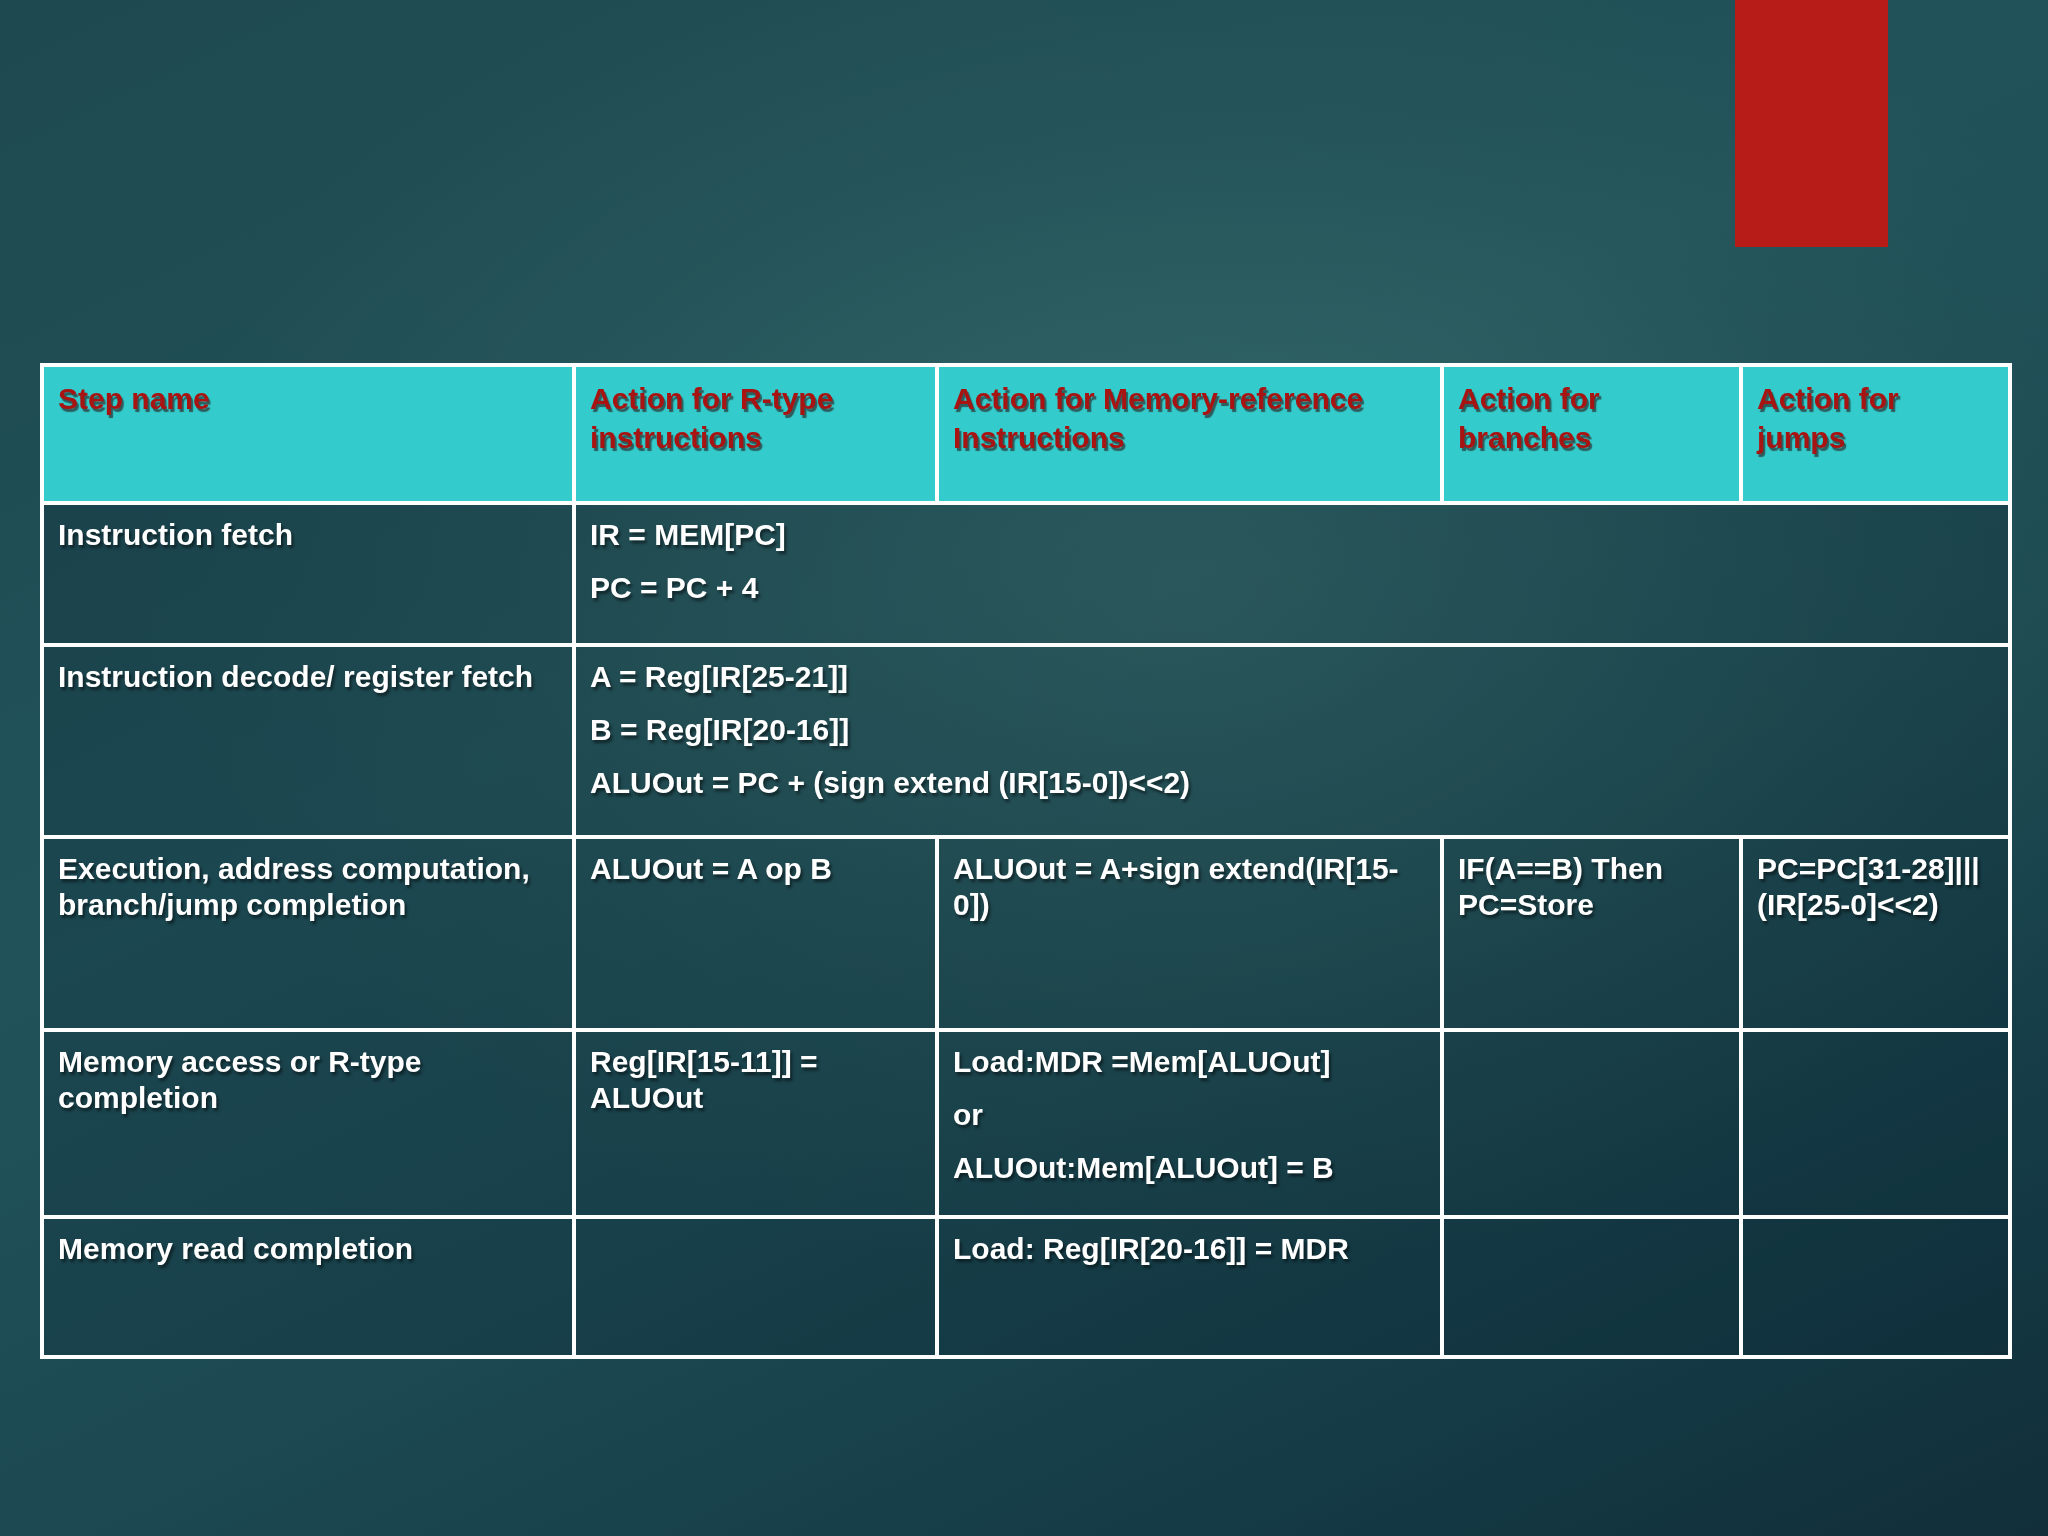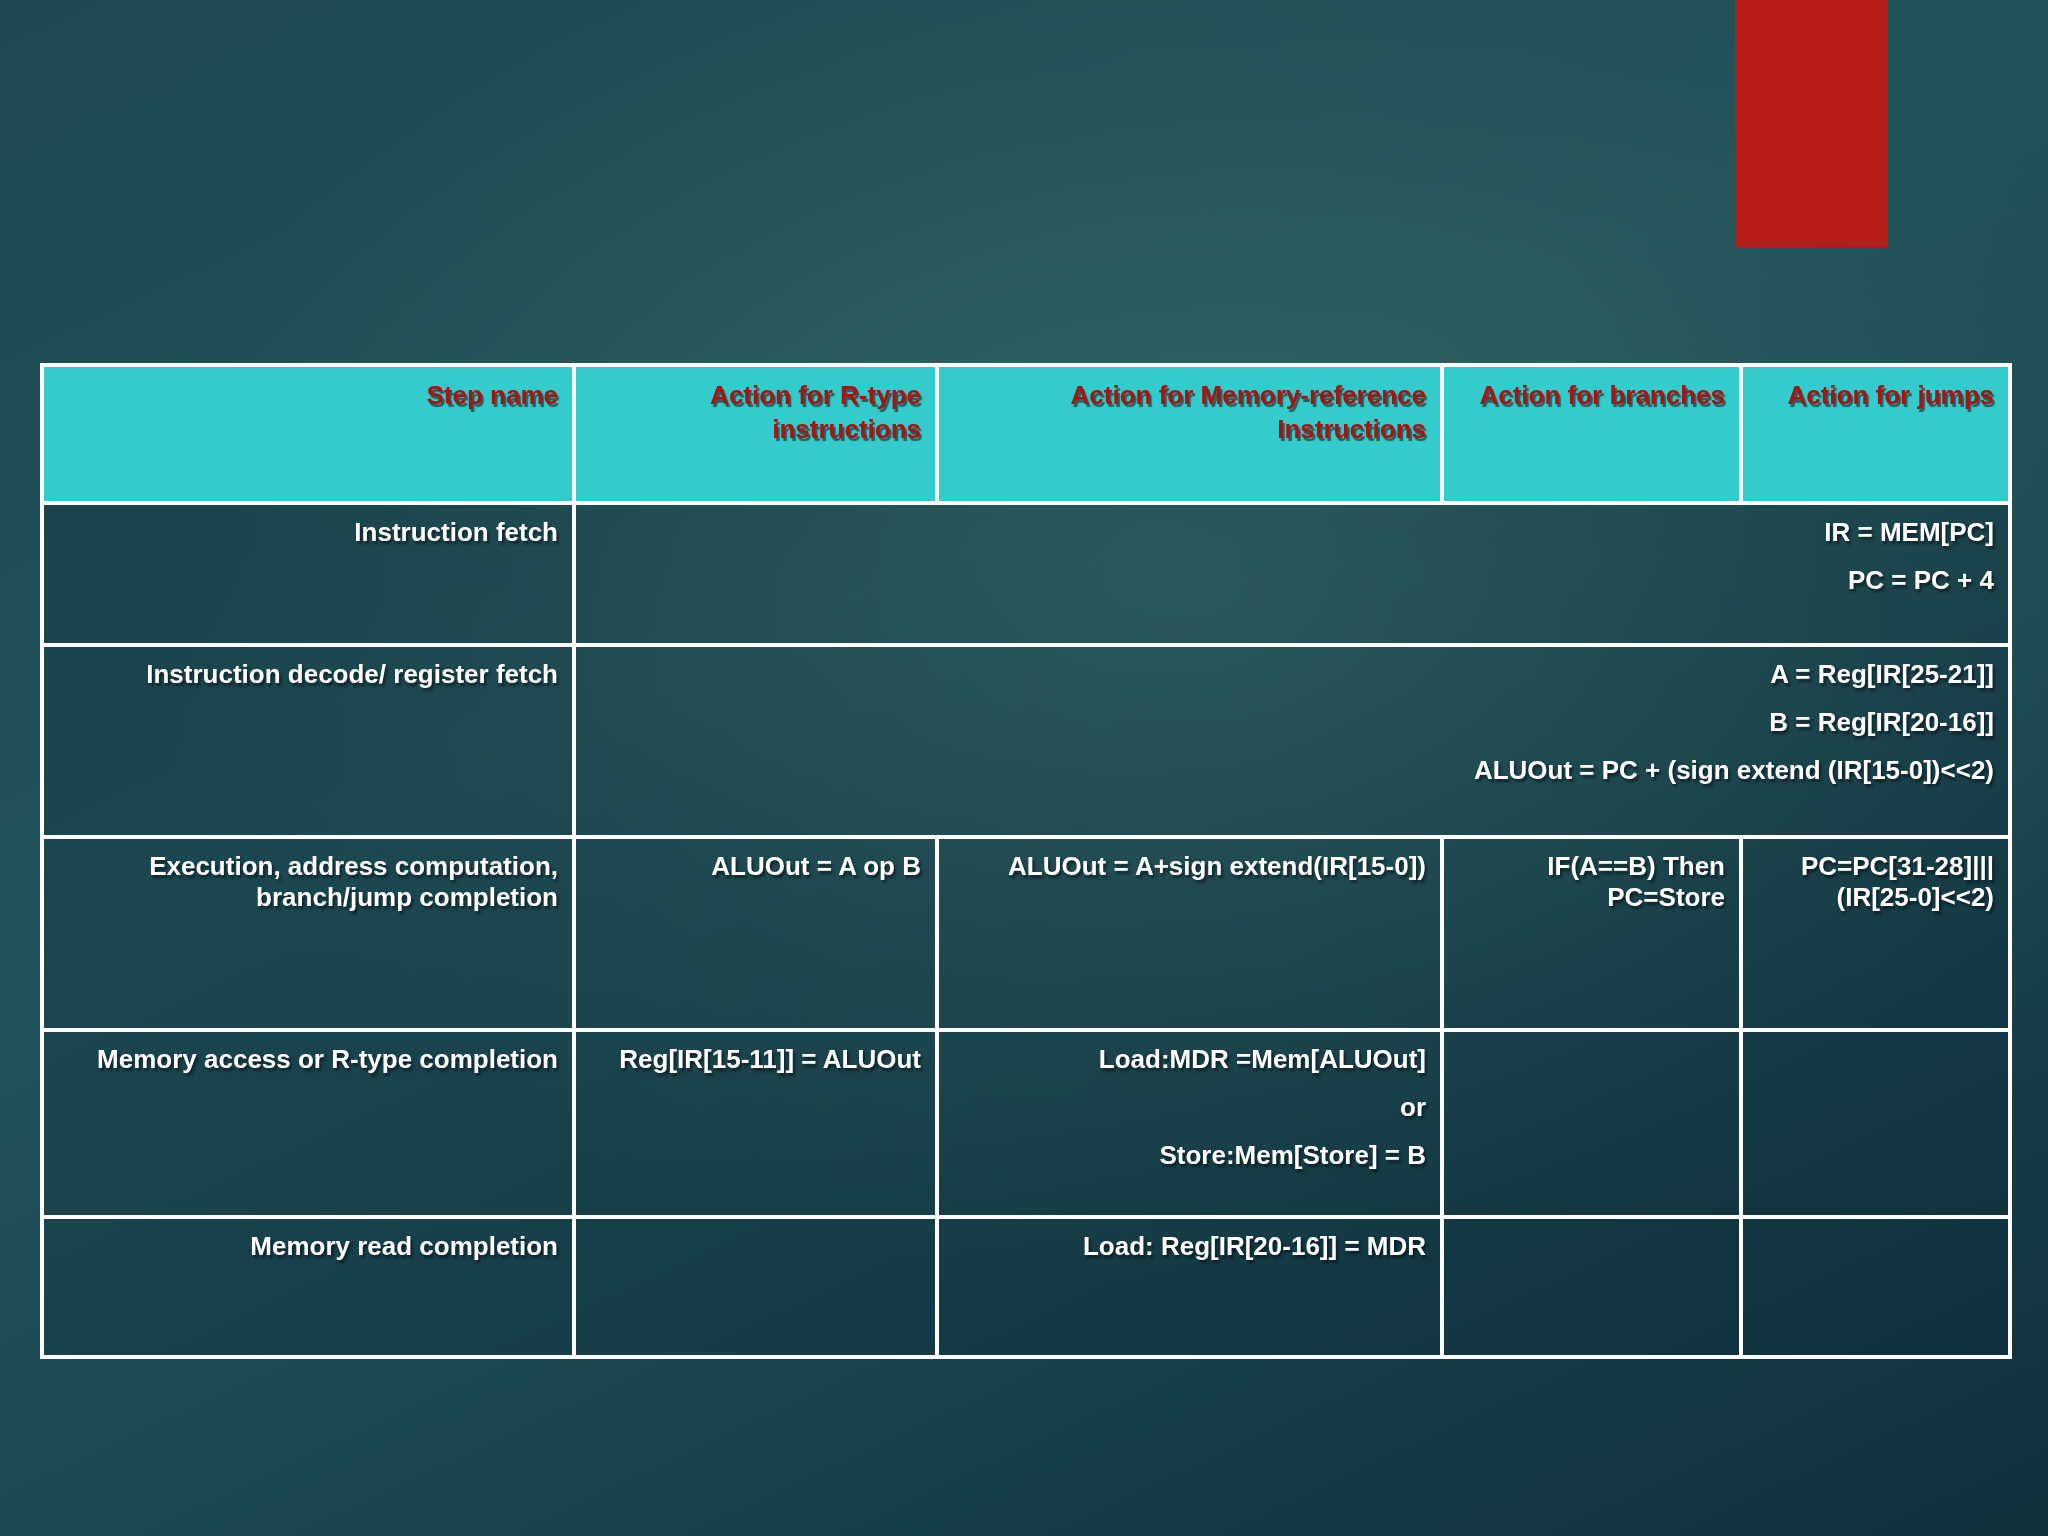--- a/index.html
+++ b/index.html
@@ -30,22 +30,22 @@
   table.steps{
     position:absolute;
     left:40px;top:363px;
     width:1968px;
     border-collapse:collapse;
     table-layout:fixed;
   }
   table.steps th, table.steps td{
     border:4px solid var(--grid-line,#ffffff);
     vertical-align:top;
-    text-align:right;
-    font-size:26px;
+    text-align:left;
+    font-size:30px;
     font-weight:bold;
     line-height:1.2;
     padding:12px 14px;
   }
   table.steps th{
     background:var(--header-bg,#33cbcb);
     color:var(--header-text,#a81412);
     line-height:1.3;
     text-shadow:2px 3px 1px rgba(40,0,0,0.55);
   }
@@ -120,21 +120,21 @@
         <tr style="height: 187px;">
           <td>
             <div class="para">Memory access or R-type completion</div>
           </td>
           <td>
             <div class="para">Reg[IR[15-11]] = ALUOut</div>
           </td>
           <td class="colmem">
             <div class="para">Load:MDR =Mem[ALUOut]</div>
             <div class="para">or</div>
-            <div class="para">Store:Mem[Store] = B</div>
+            <div class="para">ALUOut:Mem[ALUOut] = B</div>
           </td>
           <td></td>
           <td></td>
         </tr>
         <tr style="height: 140px;">
           <td>
             <div class="para">Memory read completion</div>
           </td>
           <td></td>
           <td class="colmem">

